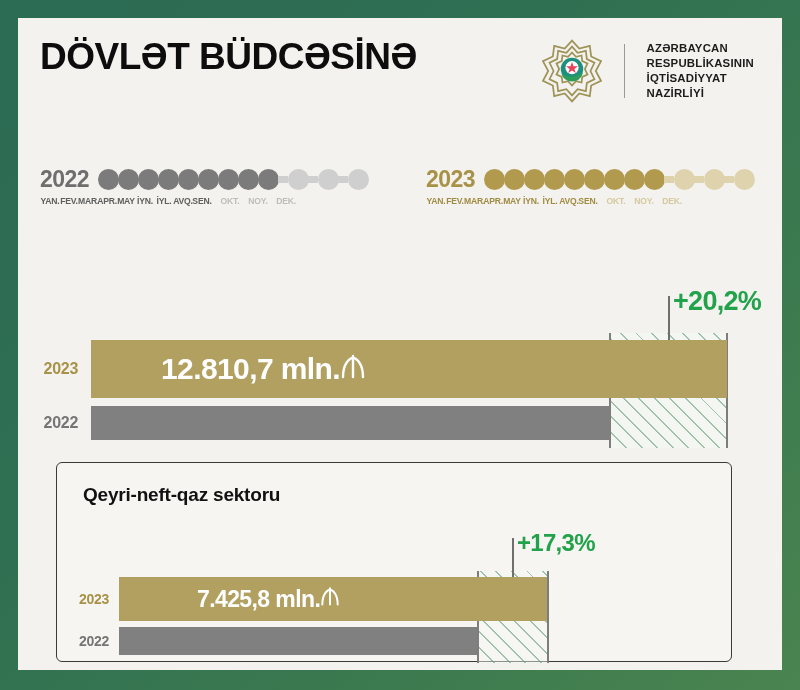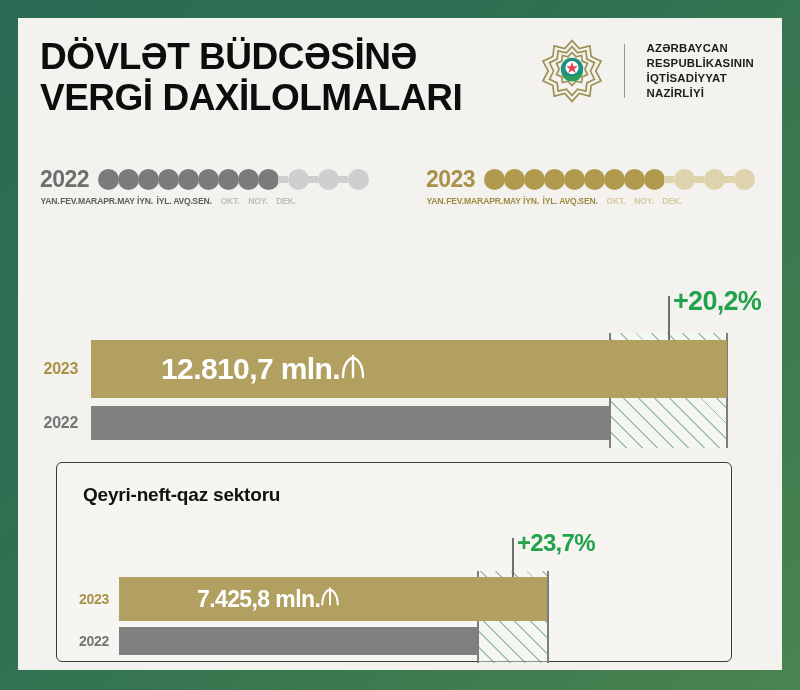--- a/index.html
+++ b/index.html
@@ -190,21 +190,20 @@
 </head>
 <body>
 
 <div id="poster">
   <div id="canvas">
 
     <div id="header">
 
       <div id="title">
         <span class="ln">DÖVLƏT BÜDCƏSİNƏ</span>
-        <span class="ln">VERGİ DAXİLOLMALARI</span>
       </div>
 
       <div id="logo-block">
         <div id="logo-mark">
           <svg viewBox="0 0 100 100" width="66" height="66">
             <g fill="none" stroke="#9e9256" stroke-width="2.6">
               <path d="M50 4 L61 16 L77 12 L79 28 L94 35 L86 50 L94 65 L79 72 L77 88 L61 84 L50 96 L39 84 L23 88 L21 72 L6 65 L14 50 L6 35 L21 28 L23 12 L39 16 Z"></path>
               <path d="M50 13 L58.5 22.5 L71 19.5 L72.5 32 L84 37.5 L78 50 L84 62.5 L72.5 68 L71 80.5 L58.5 77.5 L50 87 L41.5 77.5 L29 80.5 L27.5 68 L16 62.5 L22 50 L16 37.5 L27.5 32 L29 19.5 L41.5 22.5 Z"></path>
               <path d="M50 22 L56 28.5 L64.5 26.5 L65.5 35 L73.5 38.5 L69.5 47 L73.5 55.5 L65.5 59 L64.5 67.5 L56 65.5 L50 72 L44 65.5 L35.5 67.5 L34.5 59 L26.5 55.5 L30.5 47 L26.5 38.5 L34.5 35 L35.5 26.5 L44 28.5 Z"></path>
             </g>
@@ -335,21 +334,21 @@
         <span>Qeyri-neft-qaz sektoru</span>
       </div>
 
       <div class="chart" style="left:0px; top:100px; width:676px; height:100px;">
 
         <div class="growth" style="left:421px; top:8px; width:70px; height:92px;"></div>
         <div class="growth-edge" style="left:420px; top:8px; height:92px;"></div>
         <div class="growth-edge" style="left:490px; top:8px; height:92px;"></div>
         <div class="growth-stem" style="left:455px; top:-25px; height:60px;"></div>
         <div class="growth-dot" style="left:450px; top:31px;"></div>
-        <div class="growth-pct" style="left:460px; top:-34px; font-size:24px;">+23,7%</div>
+        <div class="growth-pct" style="left:460px; top:-34px; font-size:24px;">+17,3%</div>
 
         <div class="bar-row" style="top:14px; height:44px;">
           <div class="bar-label y23" style="width:52px; margin-right:10px; font-size:14px;">2023</div>
           <div class="bar gold" style="width:428px;padding-left:18px;">
             <div class="bar-value" style="font-size:23px; margin-left:60px;">
               <span>7.425,8 mln.</span>
               <span class="manat">
                 <svg width="20" height="22" viewBox="0 0 26 28">
                   <path d="M3 25 C3 11 10 6 13 6 C16 6 23 11 23 25" fill="none" stroke="#ffffff" stroke-width="2.6" stroke-linecap="round"></path>
                   <line x1="13" y1="4" x2="13" y2="25" stroke="#ffffff" stroke-width="2.6" stroke-linecap="round"></line>

